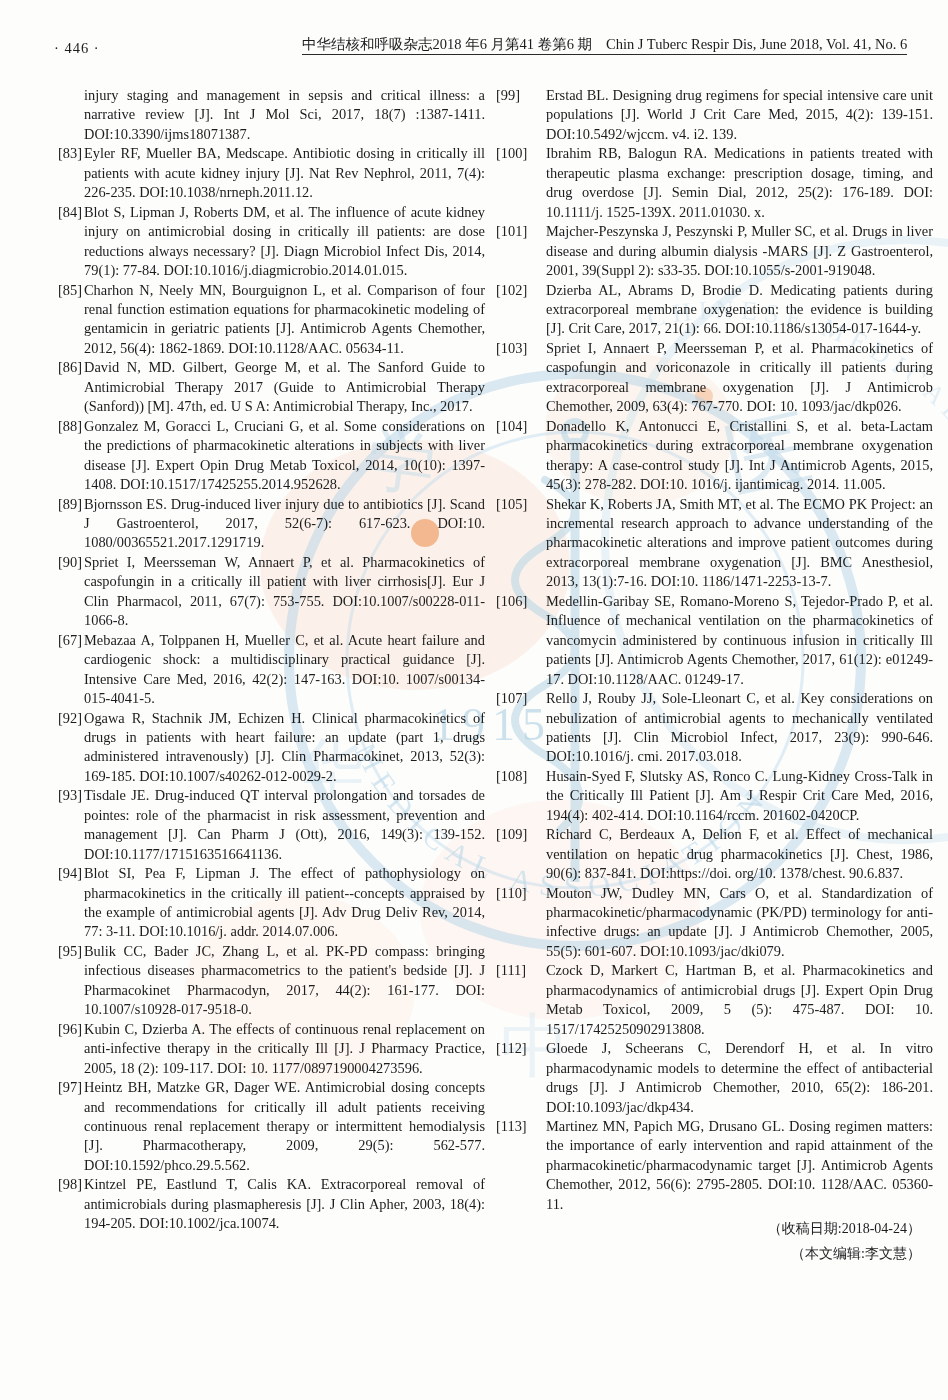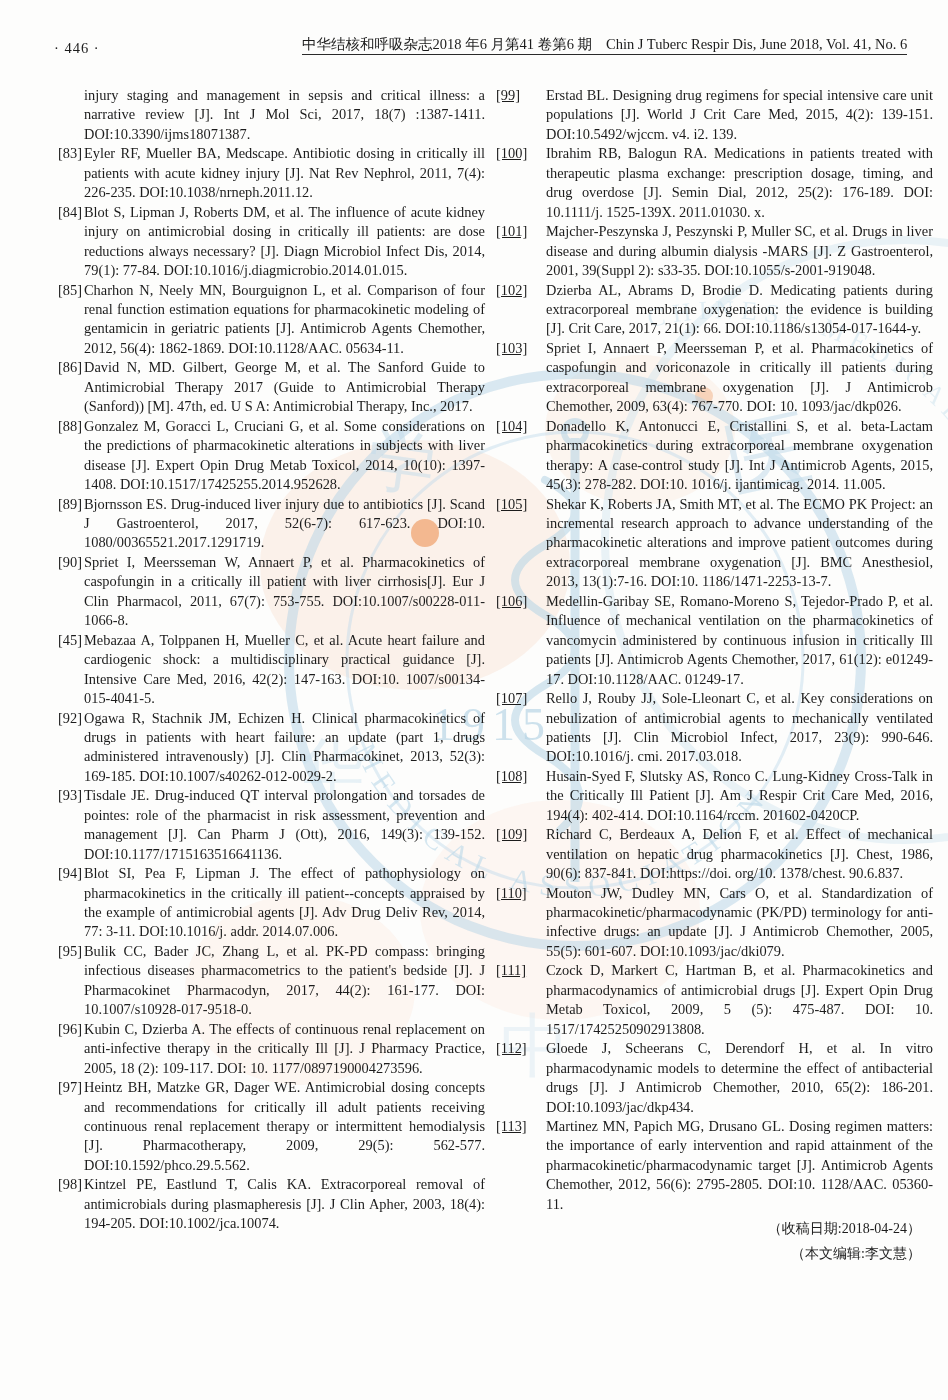--- a/index.html
+++ b/index.html
@@ -18,21 +18,21 @@
   .journal-title .cn{margin-right:14px;}
   .col{
     position:absolute;top:86px;z-index:1;
     font-size:14.4px;line-height:19.45px;text-align:justify;
   }
   .col-left{left:24px;width:427px;margin-left:34px;}
   .col-right{left:496px;width:437px;}
   .ref{display:flex;}
   .ref .num{flex:0 0 auto;white-space:nowrap;}
   .col-left .ref .num{width:26px;}
-  .col-right .ref .num{width:50px;text-decoration:underline;}
+  .col-right .ref .num{width:50px;}
   .ref .txt{flex:1 1 auto;text-align:justify;}
   .footer-line{text-align:right;padding-right:12px;margin-top:5px;font-size:14px;}
   svg text{font-family:"Liberation Serif","DejaVu Serif",serif;}
 </style>
 </head>
 <body>
 
 <div class="page">
 
   <svg class="watermark" width="948" height="1400" viewBox="0 0 948 1400">
@@ -107,21 +107,21 @@
       </div>
       <div class="ref">
         <span class="num">[89]</span>
         <span class="txt">Bjornsson ES. Drug-induced liver injury due to antibiotics [J]. Scand J Gastroenterol, 2017, 52(6-7): 617-623. DOI:10. 1080/00365521.2017.1291719.</span>
       </div>
       <div class="ref">
         <span class="num">[90]</span>
         <span class="txt">Spriet I, Meersseman W, Annaert P, et al. Pharmacokinetics of caspofungin in a critically ill patient with liver cirrhosis[J]. Eur J Clin Pharmacol, 2011, 67(7): 753-755. DOI:10.1007/s00228-011-1066-8.</span>
       </div>
       <div class="ref">
-        <span class="num">[45]</span>
+        <span class="num">[67]</span>
         <span class="txt">Mebazaa A, Tolppanen H, Mueller C, et al. Acute heart failure and cardiogenic shock: a multidisciplinary practical guidance [J]. Intensive Care Med, 2016, 42(2): 147-163. DOI:10. 1007/s00134-015-4041-5.</span>
       </div>
       <div class="ref">
         <span class="num">[92]</span>
         <span class="txt">Ogawa R, Stachnik JM, Echizen H. Clinical pharmacokinetics of drugs in patients with heart failure: an update (part 1, drugs administered intravenously) [J]. Clin Pharmacokinet, 2013, 52(3): 169-185. DOI:10.1007/s40262-012-0029-2.</span>
       </div>
       <div class="ref">
         <span class="num">[93]</span>
         <span class="txt">Tisdale JE. Drug-induced QT interval prolongation and torsades de pointes: role of the pharmacist in risk assessment, prevention and management [J]. Can Pharm J (Ott), 2016, 149(3): 139-152. DOI:10.1177/1715163516641136.</span>
       </div>

